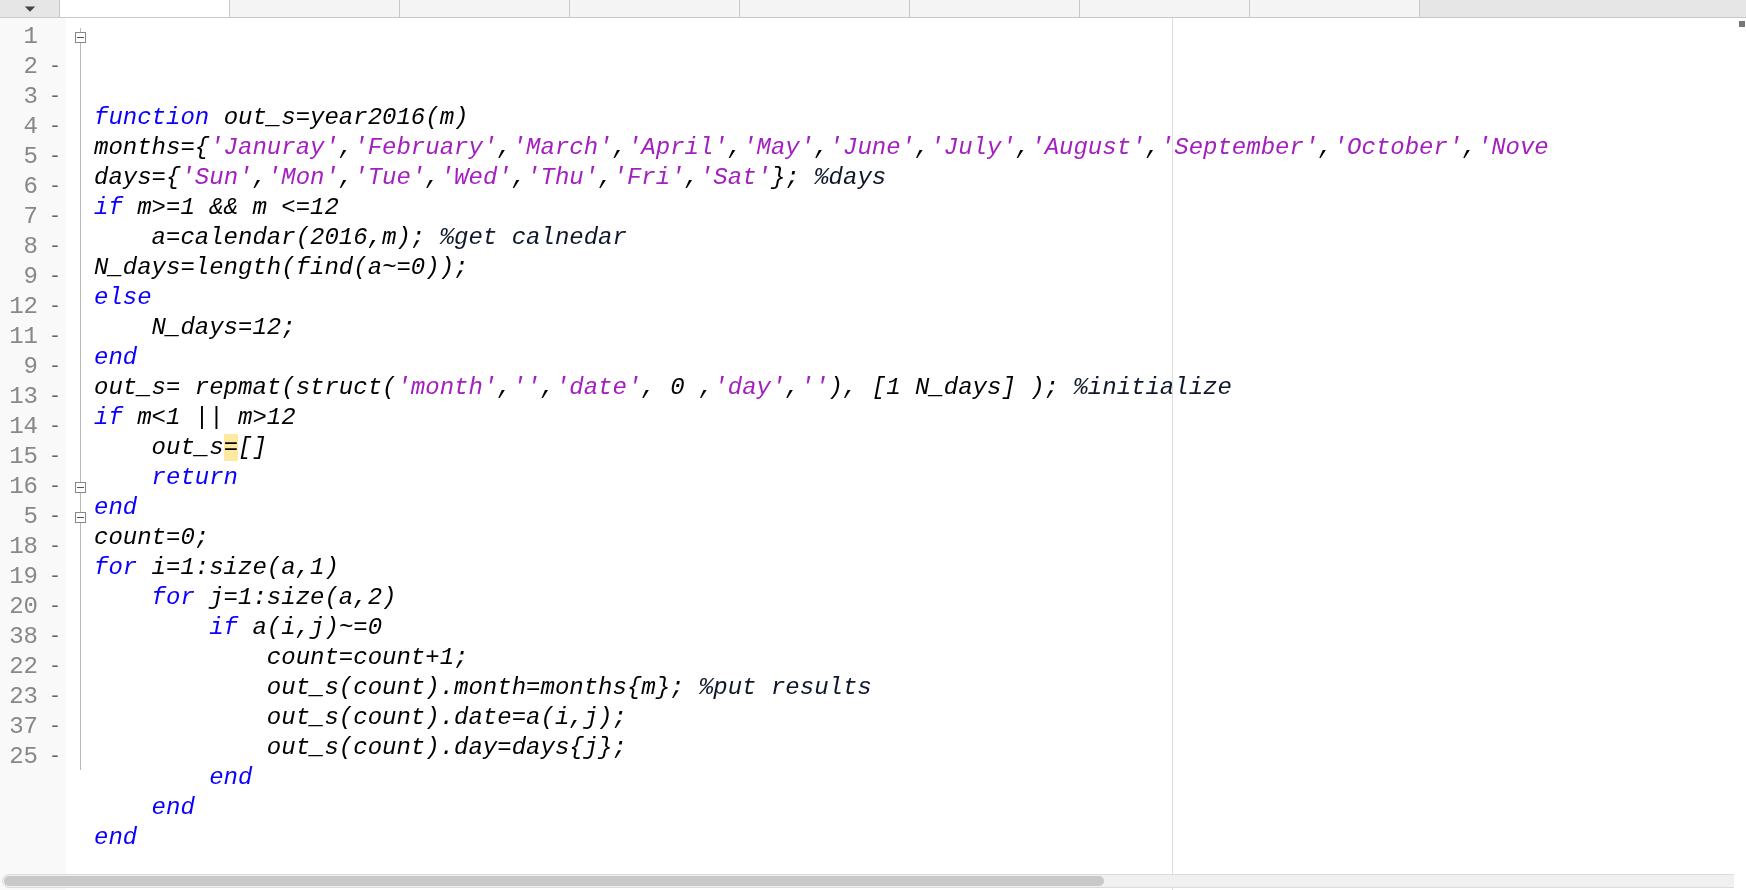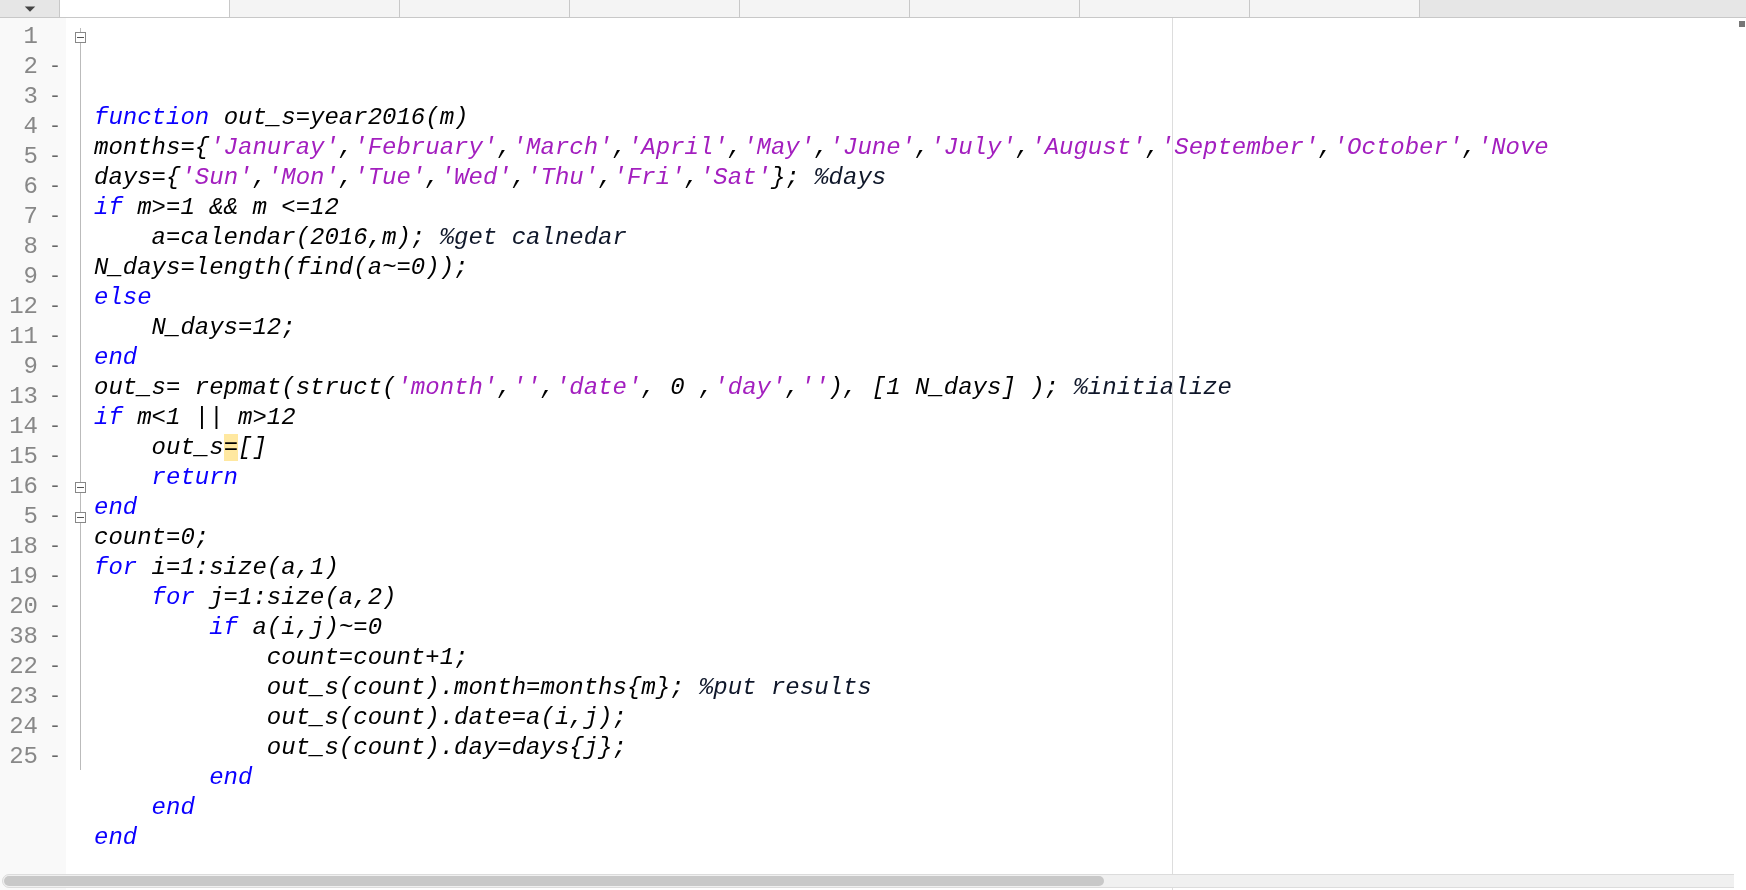--- a/index.html
+++ b/index.html
@@ -90,21 +90,21 @@
           <div class="ln">14</div>
           <div class="ln">15</div>
           <div class="ln">16</div>
           <div class="ln">5</div>
           <div class="ln">18</div>
           <div class="ln">19</div>
           <div class="ln">20</div>
           <div class="ln">38</div>
           <div class="ln">22</div>
           <div class="ln">23</div>
-          <div class="ln">24</div>
+          <div class="ln">37</div>
           <div class="ln">25</div>
         </div>
     <div class="markers" id="markers">
           <div class="mk"></div>
           <div class="mk">-</div>
           <div class="mk">-</div>
           <div class="mk">-</div>
           <div class="mk">-</div>
           <div class="mk">-</div>
           <div class="mk">-</div>

